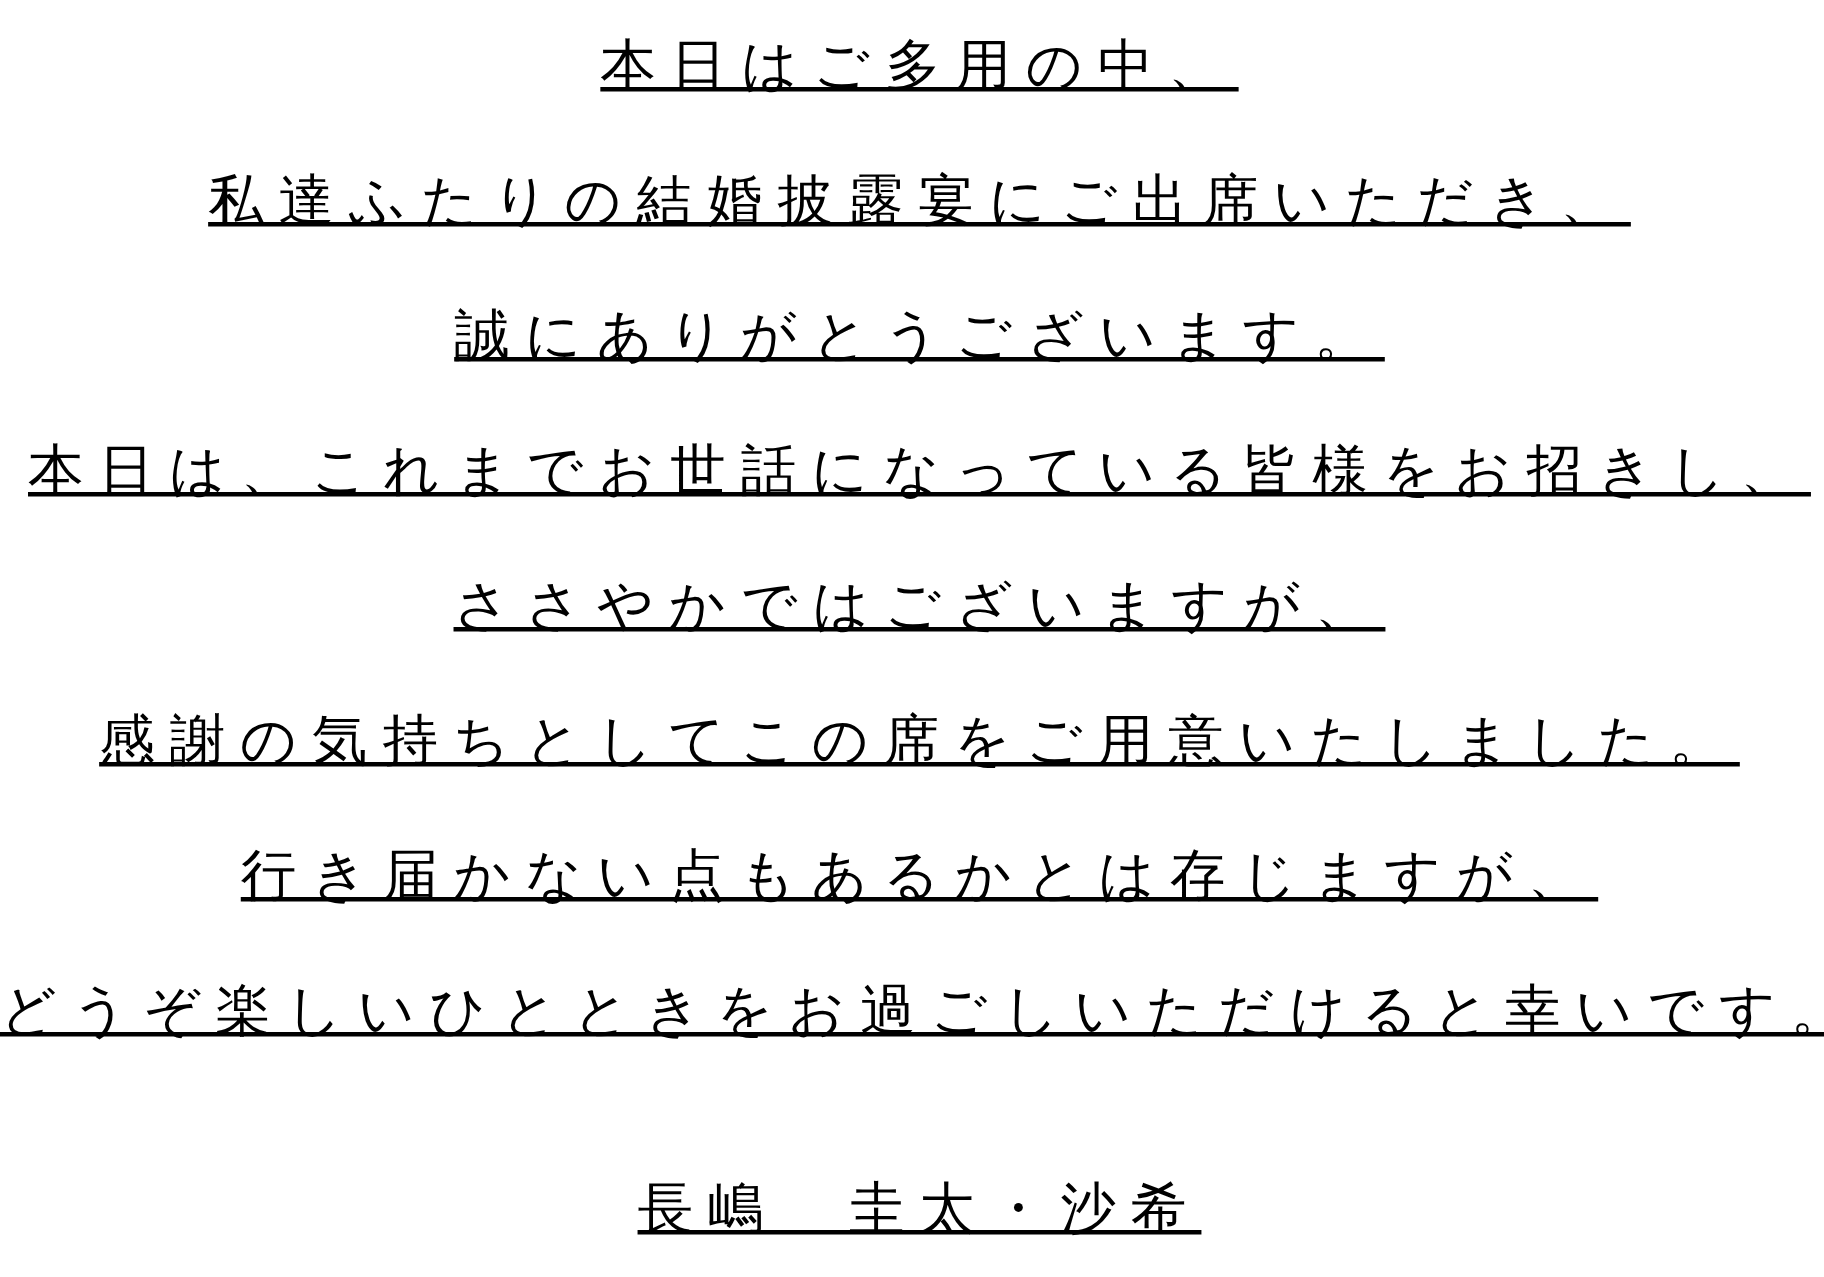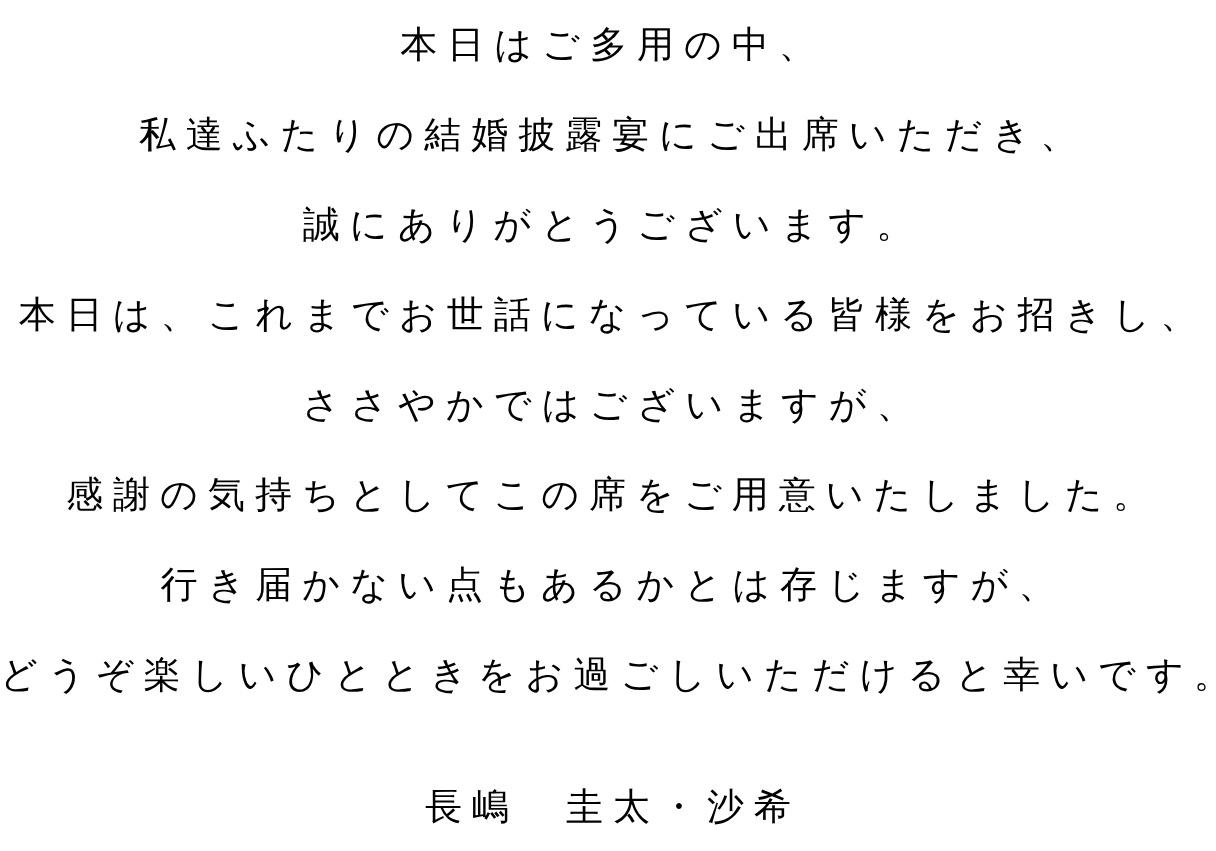--- a/index.html
+++ b/index.html
@@ -8,20 +8,21 @@
     height: 851px;
     background: #ffffff;
     overflow: hidden;
   }
   .card {
     width: 1216px;
     height: 851px;
     font-family: "Liberation Serif", "DejaVu Serif", serif;
     color: #000000;
     text-align: center;
+    text-decoration: underline;
   }
   .message-line {
     font-size: 37px;
     line-height: 90px;
     height: 90px;
     letter-spacing: 0.27em;
     white-space: nowrap;
     
     margin-right: -0.27em;
   }

